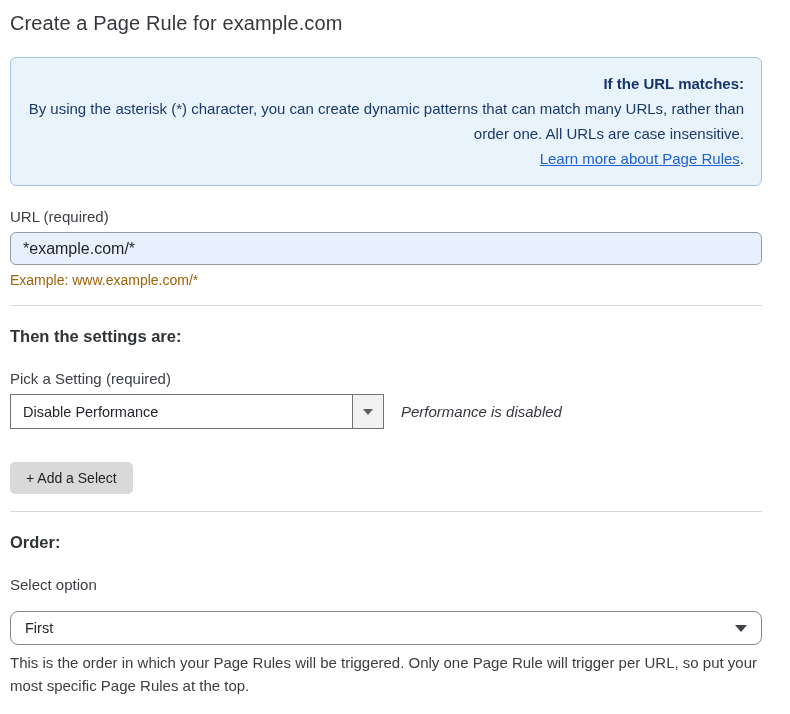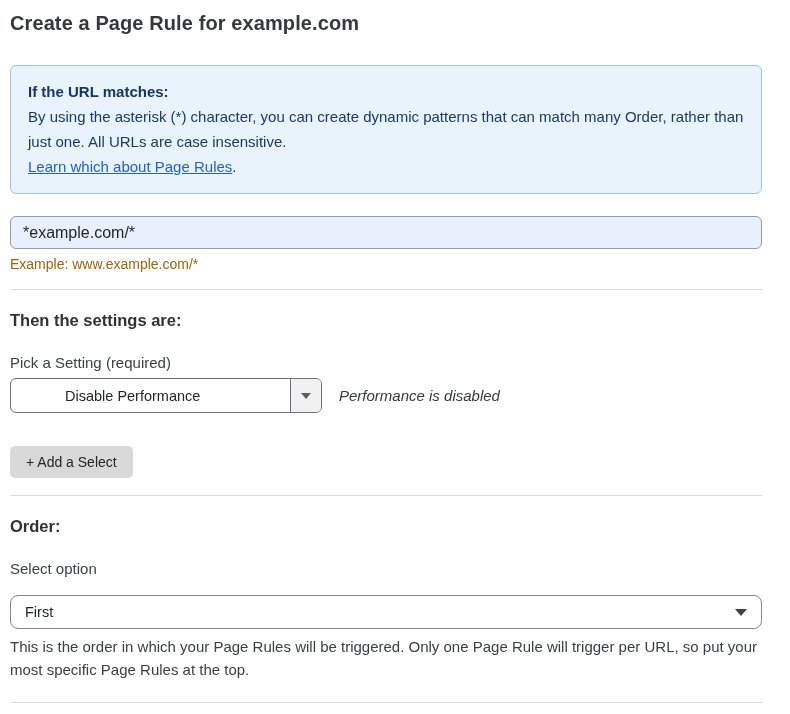--- a/index.html
+++ b/index.html
@@ -9,35 +9,36 @@
     font-family: "Liberation Sans", sans-serif;
     color: #36393d;
   }
   .container {
     width: 752px;
     margin: 0 0 0 10px;
     padding-top: 12px;
   }
   .page-title {
     font-size: 20px;
-    font-weight: 700;
+    font-weight: 400;
     color: #35383c;
     letter-spacing: 0.1px;
-    margin-bottom: 30px;
+    margin-bottom: 22px;
   }
   
   .info-box {
     background: #e9f3fb;
     border: 1px solid #9fc5e8;
     border-radius: 6px;
     padding: 13px 17px 14px 17px;
     margin-bottom: 22px;
     font-size: 15px;
     line-height: 25px;
     color: #1b3a6b;
+    text-align: right;
   }
   .info-heading {
     font-weight: 700;
     color: #17356a;
   }
   .info-link {
     color: #2160d3;
     text-decoration: underline;
     cursor: pointer;
   }
@@ -81,28 +82,27 @@
     margin-bottom: 24px;
   }
   
   .setting-row {
     display: flex;
     align-items: center;
     margin-bottom: 33px;
   }
   .setting-select {
     display: flex;
-    width: 312px;
+    width: 374px;
     height: 35px;
     border: 1px solid #6f7378;
-    border-radius: 6px;
+    border-radius: 0;
     background: #ffffff;
     cursor: pointer;
     overflow: hidden;
-    padding-left: 42px;
   }
   .setting-select-value {
     flex: 1;
     display: flex;
     align-items: center;
     padding: 0 12px;
     font-size: 14.5px;
     color: #24272b;
   }
   .setting-select-arrow-box {
@@ -169,24 +169,25 @@
 </style>
 </head>
 <body>
 
 <div class="container">
 
   <h1 class="page-title">Create a Page Rule for example.com</h1>
 
   <div class="info-box">
     <div class="info-heading">If the URL matches:</div>
-    <div class="info-body">By using the asterisk (*) character, you can create dynamic patterns that can match many Order, rather than just one. All URLs are case insensitive.</div>
-    <div><a class="info-link">Learn which about Page Rules</a><span class="info-link-suffix">.</span></div>
+    <div class="info-body">By using the asterisk (*) character, you can create dynamic patterns that can match many URLs, rather than order one. All URLs are case insensitive.</div>
+    <div><a class="info-link">Learn more about Page Rules</a><span class="info-link-suffix">.</span></div>
   </div>
 
+  <div class="field-label">URL (required)</div>
   <input class="url-input" type="text" value="*example.com/*" style="">
   <div class="example-text">Example: www.example.com/*</div>
 
   <hr class="divider divider-1">
 
   <div class="section-heading">Then the settings are:</div>
 
   <div class="field-label">Pick a Setting (required)</div>
   <div class="setting-row">
     <div class="setting-select">

